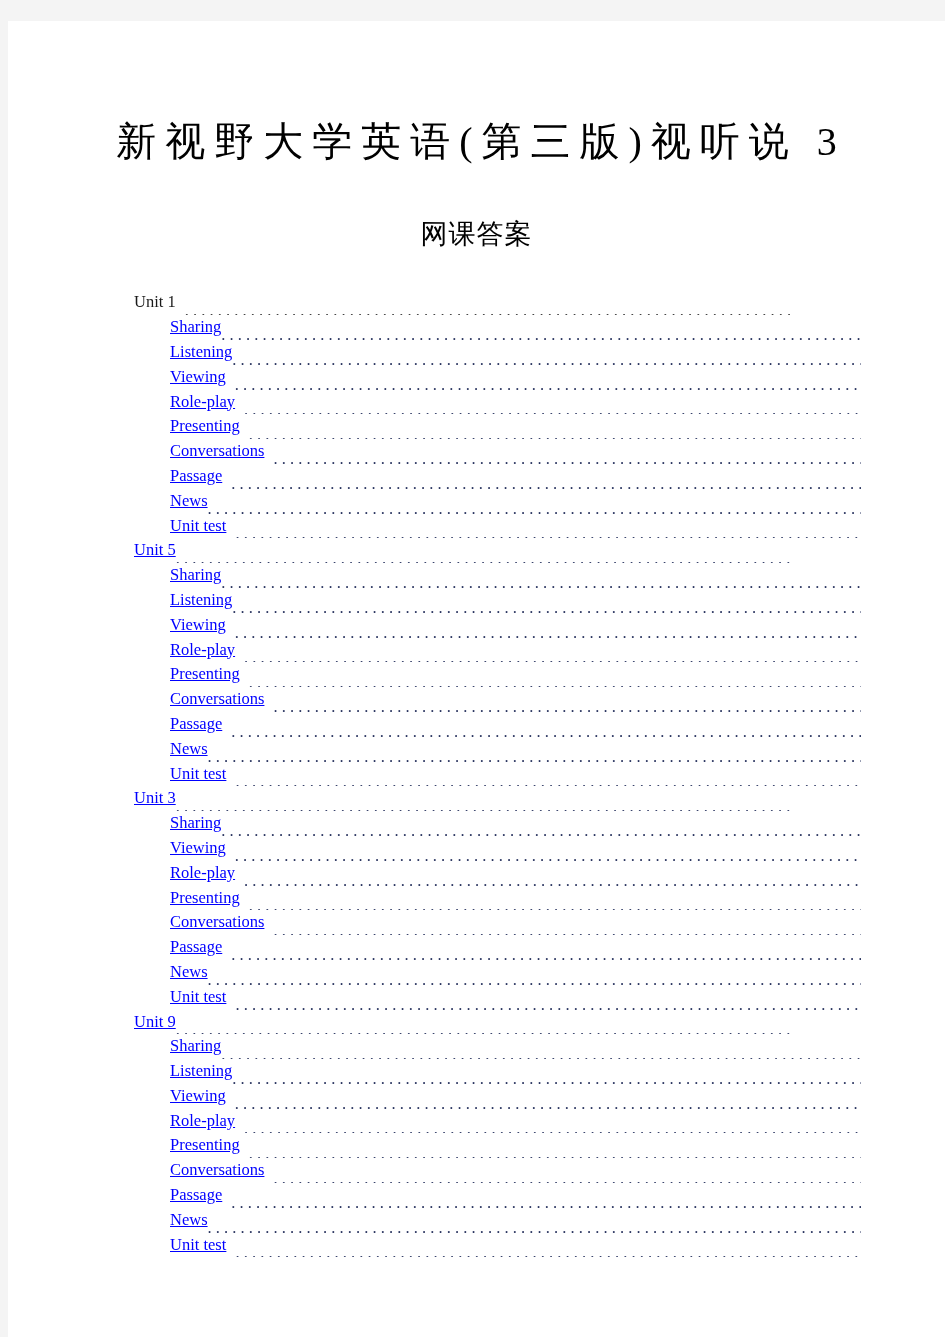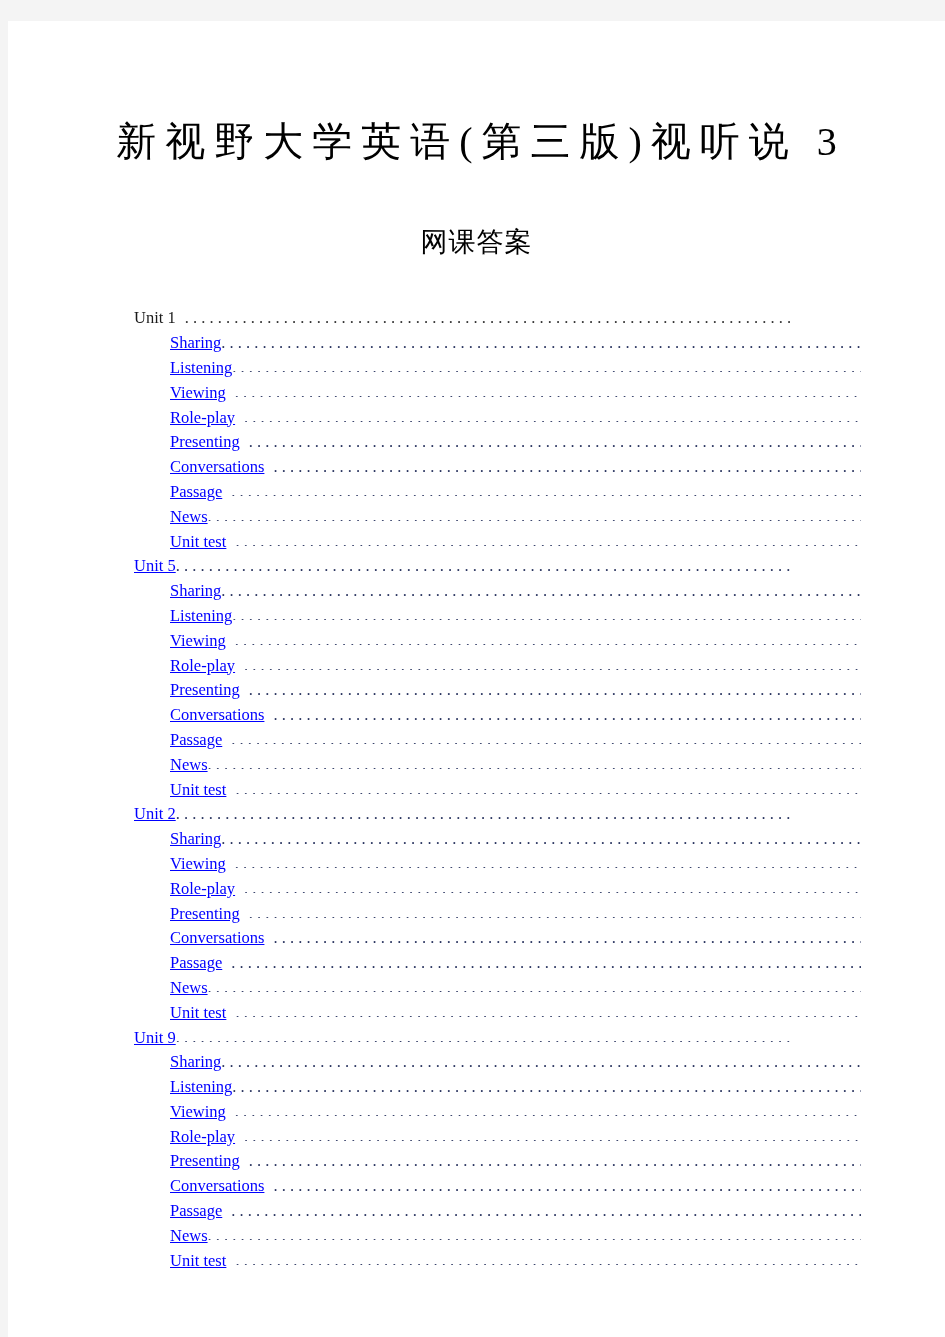--- a/index.html
+++ b/index.html
@@ -32,41 +32,41 @@
     font-size: 40px;
     font-weight: 400;
     color: #000000;
     letter-spacing: 9px;
     text-indent: 9px;
     line-height: 1.25;
     white-space: nowrap;
   }
 
   .doc-subtitle {
-    margin: 12px;
+    margin: 4px;
     padding-top: 47px;
     text-align: center;
     font-family: "Liberation Serif", "DejaVu Serif", serif;
     font-size: 27px;
     font-weight: 400;
     color: #000000;
     letter-spacing: 1px;
     line-height: 1.2;
   }
 
   .toc {
     margin: 0;
     padding: 0;
     list-style: none;
     padding-top: 36px;
   }
 
   .toc-row {
     display: flex;
-    align-items: flex-start;
+    align-items: flex-end;
     height: 24.8px;
     font-size: 16.5px;
     line-height: 24.8px;
     white-space: nowrap;
     overflow: hidden;
   }
 
   .toc-row.level-unit {
     padding-left: 126px;
     padding-right: 154px;
@@ -226,21 +226,21 @@
         <span class="toc-label">News</span>
         <span class="toc-gap"></span>
         <span class="toc-leader"></span>
       </li>
       <li class="toc-row level-item spaced">
         <span class="toc-label">Unit test</span>
         <span class="toc-gap"></span>
         <span class="toc-leader"></span>
       </li>
       <li class="toc-row level-unit">
-        <span class="toc-label">Unit 2</span>
+        <span class="toc-label">Unit 3</span>
         <span class="toc-gap"></span>
         <span class="toc-leader"></span>
       </li>
       <li class="toc-row level-item">
         <span class="toc-label">Sharing</span>
         <span class="toc-gap"></span>
         <span class="toc-leader"></span>
       </li>
       <li class="toc-row level-item spaced">
         <span class="toc-label">Viewing</span>

